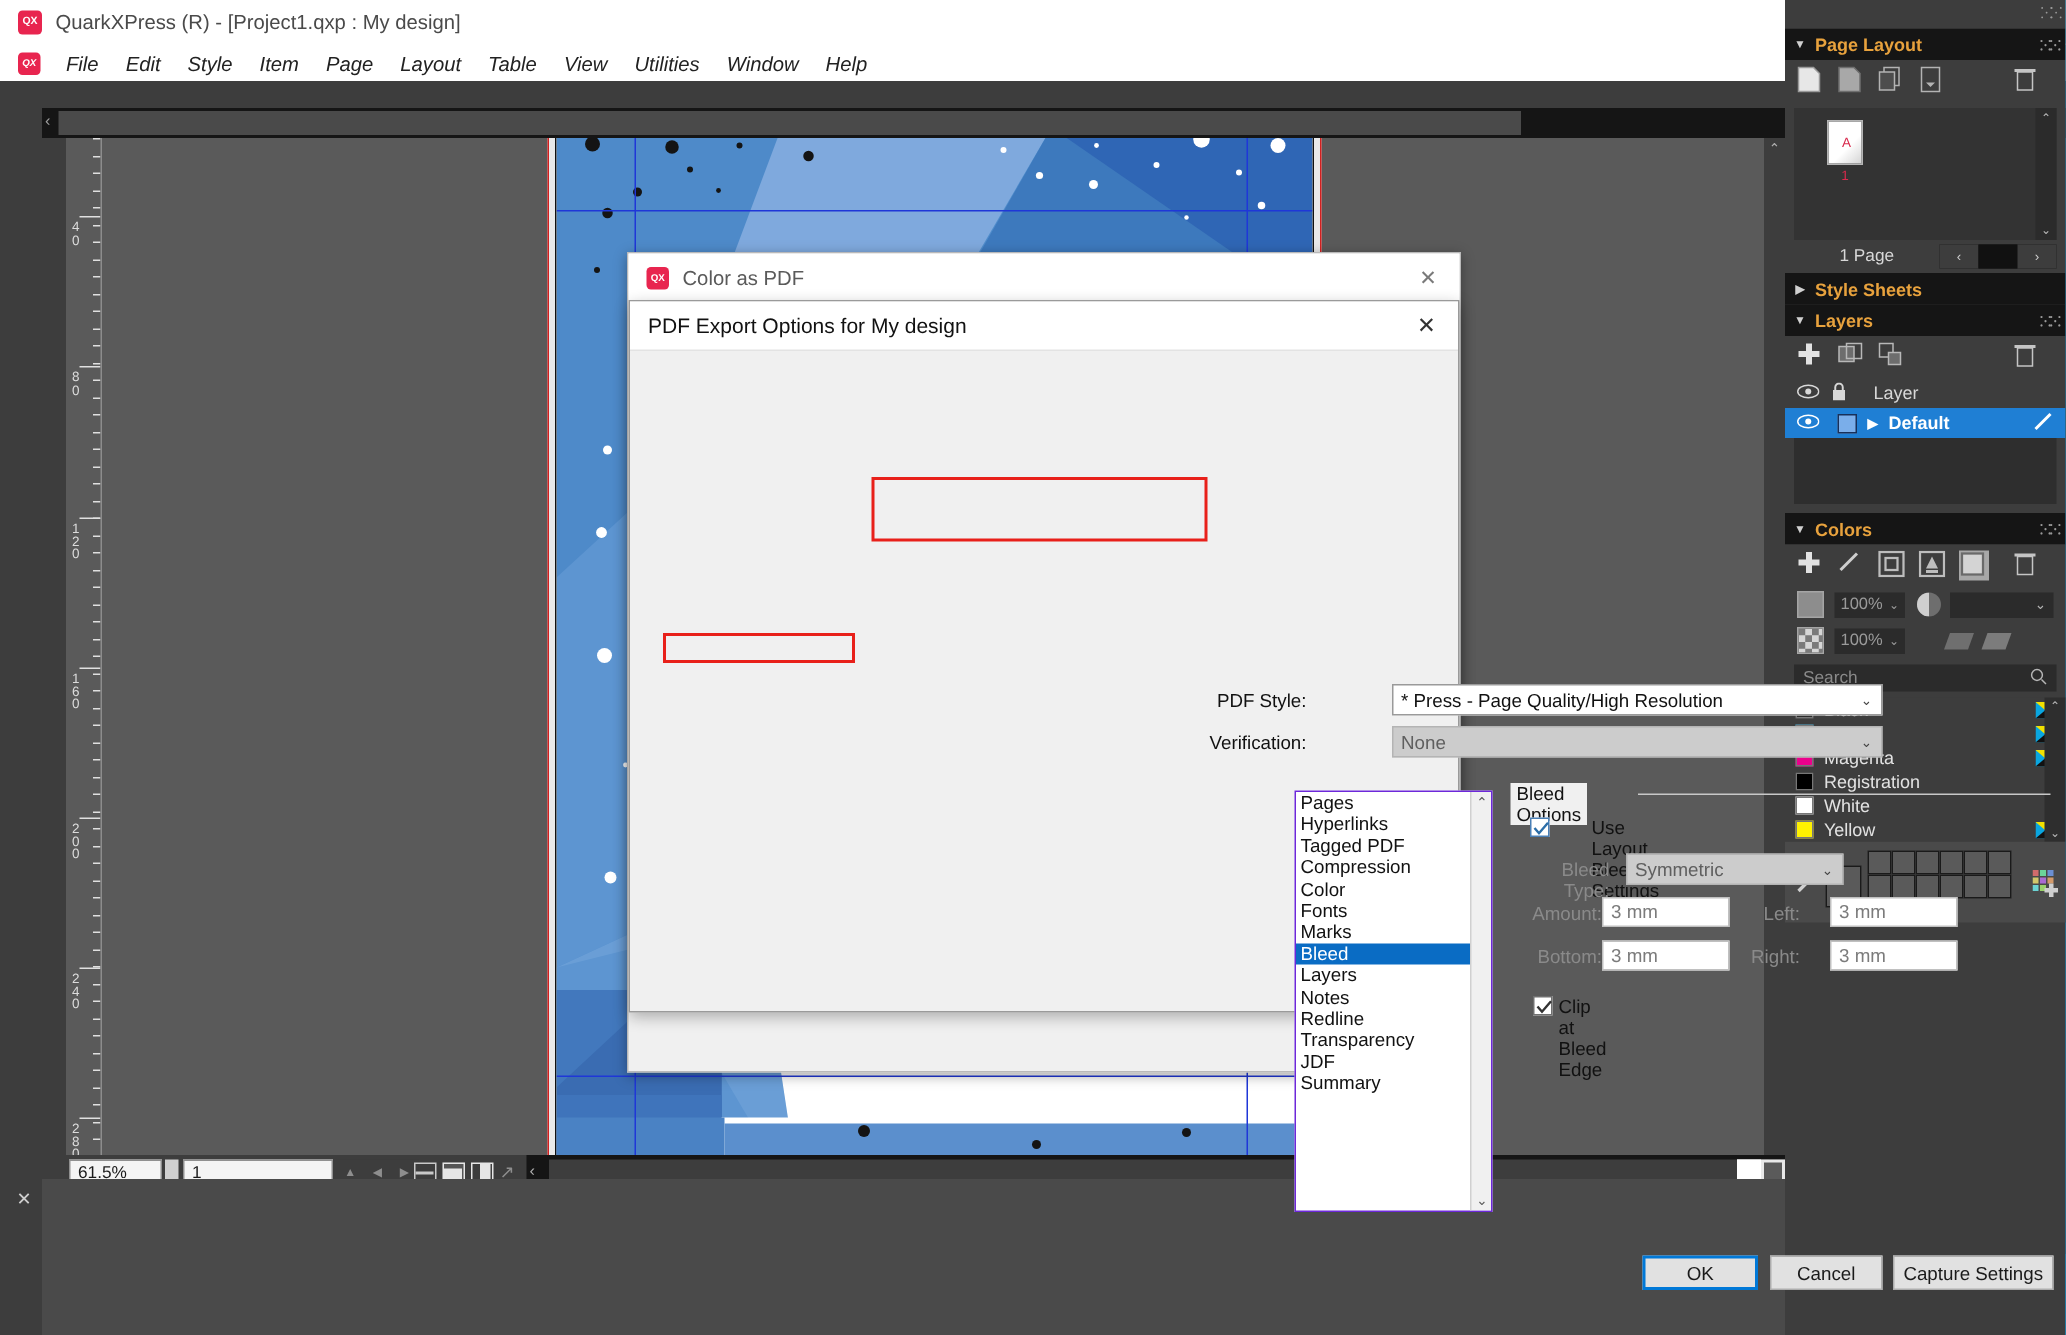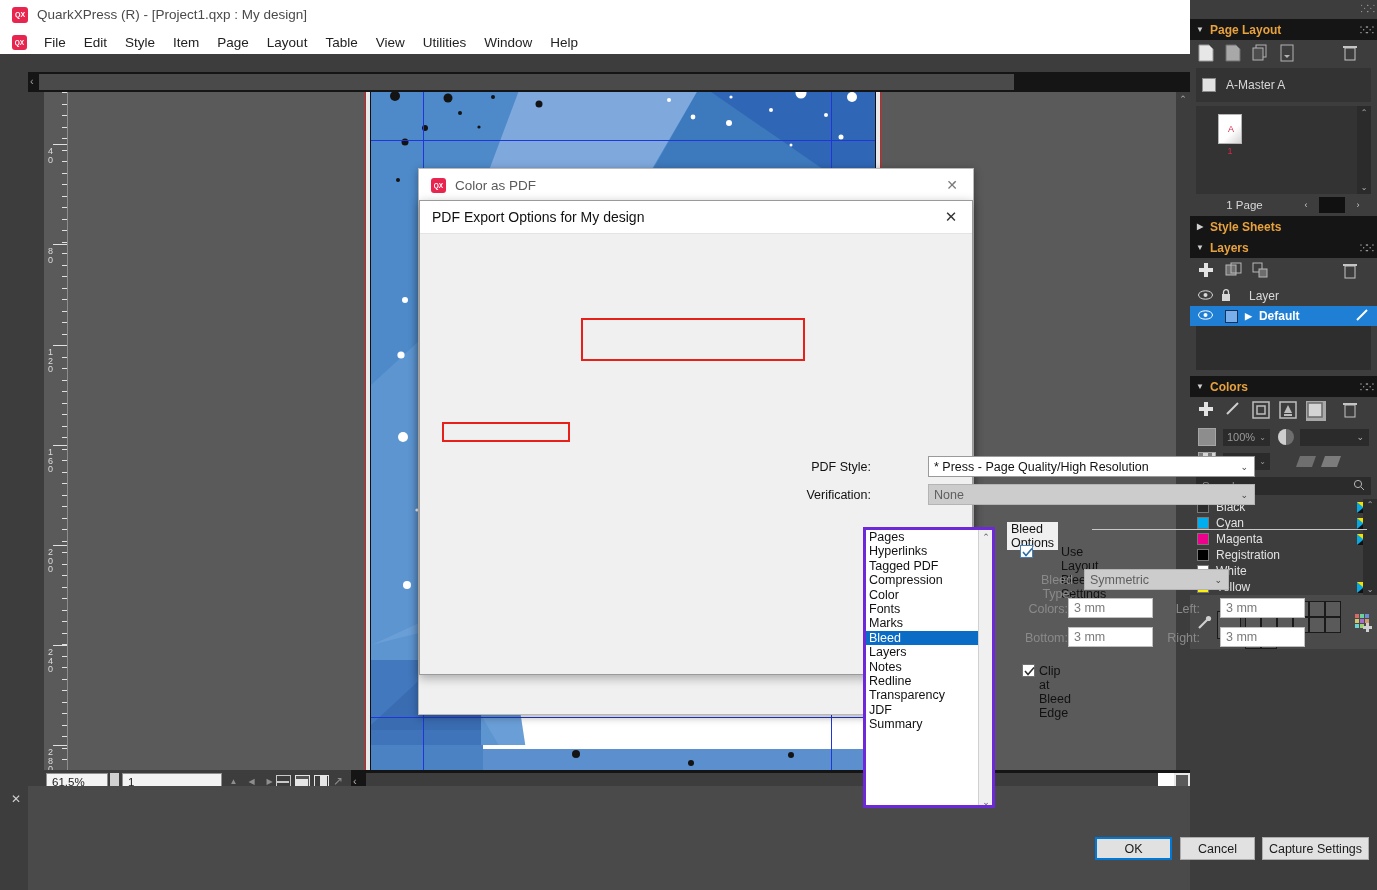--- a/index.html
+++ b/index.html
@@ -31,21 +31,21 @@
   .win-btns { position: absolute; right: 0; top: 0; height: 30px; display: flex; }
   .win-btn {
     width: 46px; height: 30px; display: flex; align-items: center; justify-content: center;
     color: #5a5a5a; font-size: 13px;
   }
   .win-btn svg { display: block; }
 
   
   .menubar {
     position: absolute; left: 0; top: 30px; width: 1377px; height: 24px;
-    background: #ffffff; display: flex; align-items: center;
+    background: #ffffff; display: flex; align-items: center; font-style: italic;
   }
   .menu-logo {
     width: 15px; height: 15px; margin-left: 12px; margin-right: 8px;
     background: #e8254f; border-radius: 3px; position: relative;
   }
   .menu-logo::after {
     content: "QX"; position: absolute; left: 0; top: 0; width: 15px; height: 15px;
     color: #fff; font-size: 6.5px; font-weight: bold; line-height: 15px; text-align: center;
   }
   .menu-item {
@@ -253,21 +253,21 @@
   .optdlg-title .x { margin-left:auto; width: 42px; text-align:center; color:#333; font-size:15px; }
   .frm-label { position:absolute; font-size:12.5px; color:#111; text-align:right; }
   .combo {
     position:absolute; height: 21px; background:#fff; border:1px solid #9a9a9a;
     display:flex; align-items:center; padding-left:5px; font-size:12.5px; color:#111;
   }
   .combo.disabled { background:#cccccc; border-color:#b4b4b4; color:#5f5f5f; }
   .combo .chev { margin-left:auto; margin-right:6px; color:#444; font-size:9px; }
   .listbox {
     position:absolute; left:443px; top:326px; width:132px; height:281px;
-    background:#fff; border:3px solid #6d28d9; overflow:hidden;
+    background:#fff; border:1px solid #6d28d9; overflow:hidden;
   }
   .lb-item { height:14.4px; font-size:12.5px; color:#111; padding-left:3px; line-height:14.4px; }
   .lb-item.sel { background:#0a6cc4; color:#fff; }
   .lb-scroll { position:absolute; right:0; top:0; width:14px; height:279px; background:#f0f0f0; border-left:1px solid #d0d0d0;}
   .lb-scroll .ar { position:absolute; width:14px; text-align:center; color:#5a5a5a; font-size:9px; }
   .group-title { position:absolute; font-size:12.5px; color:#111; background:#f0f0f0; padding:0 4px;}
   .group-line { position:absolute; height:1px; background:#c8c8c8; }
   .cbox {
     position:absolute; width:13px; height:13px; background:#fff; border:1px solid #4a7fb5;
   }
@@ -717,24 +717,20 @@
               <polygon points="8,5 8,11 5,11 8,14 11,11 8,11" fill="#b3b3b3"></polygon>
             </svg>
         </span>
         <span class="ptool trash">
           <svg width="16" height="18">
               <rect x="3" y="4" width="10" height="12" fill="none" stroke="#c5c5c5"></rect>
               <rect x="1" y="2" width="14" height="2" fill="#c5c5c5"></rect>
             </svg>
         </span>
       </div>
-      <div class="master-area">
-        <span style="width:14px;height:14px;background:#e2e2e2;border:1px solid #8a8a8a;margin-right:10px;"></span>
-        <span style="color:#d8d8d8;font-size:12px;">A-Master A</span>
-      </div>
       <div style="height:4px;"></div>
       <div class="pages-area">
         <div class="pagethumb">
           <span class="A">A</span>
         </div>
         <div class="pagenum">1</div>
         <div class="thumbscroll">
           <div style="text-align:center;padding-top:2px;">⌃</div>
           <div style="text-align:center;position:absolute;bottom:2px;width:14px;">⌄</div>
         </div>
@@ -1055,21 +1051,21 @@
         </svg>
     </div>
     <span class="cb-label" style="left:617px;top:344px;margin-left:24px;">Use Layout Bleed Settings</span>
 
     <span class="frm-label" style="left:588px;top:372px;width:65px;color:#8a8a8a;">Bleed Type:</span>
     <div class="combo disabled" style="left:664px;top:368px;width:145px;">
       <span>Symmetric</span>
       <span class="chev">⌄</span>
     </div>
 
-    <span class="frm-label" style="left:586px;top:401px;width:62px;color:#8a8a8a;">Colors:</span>
+    <span class="frm-label" style="left:586px;top:401px;width:62px;color:#8a8a8a;">Amount:</span>
     <div class="tfield" style="left:648px;top:397px;width:85px;">3 mm</div>
 
     <span class="frm-label" style="left:718px;top:401px;width:62px;color:#8a8a8a;">Left:</span>
     <div class="tfield" style="left:800px;top:397px;width:85px;">3 mm</div>
 
     <span class="frm-label" style="left:586px;top:430px;width:62px;color:#8a8a8a;">Bottom:</span>
     <div class="tfield" style="left:648px;top:426px;width:85px;">3 mm</div>
 
     <span class="frm-label" style="left:718px;top:430px;width:62px;color:#8a8a8a;">Right:</span>
     <div class="tfield" style="left:800px;top:426px;width:85px;">3 mm</div>

